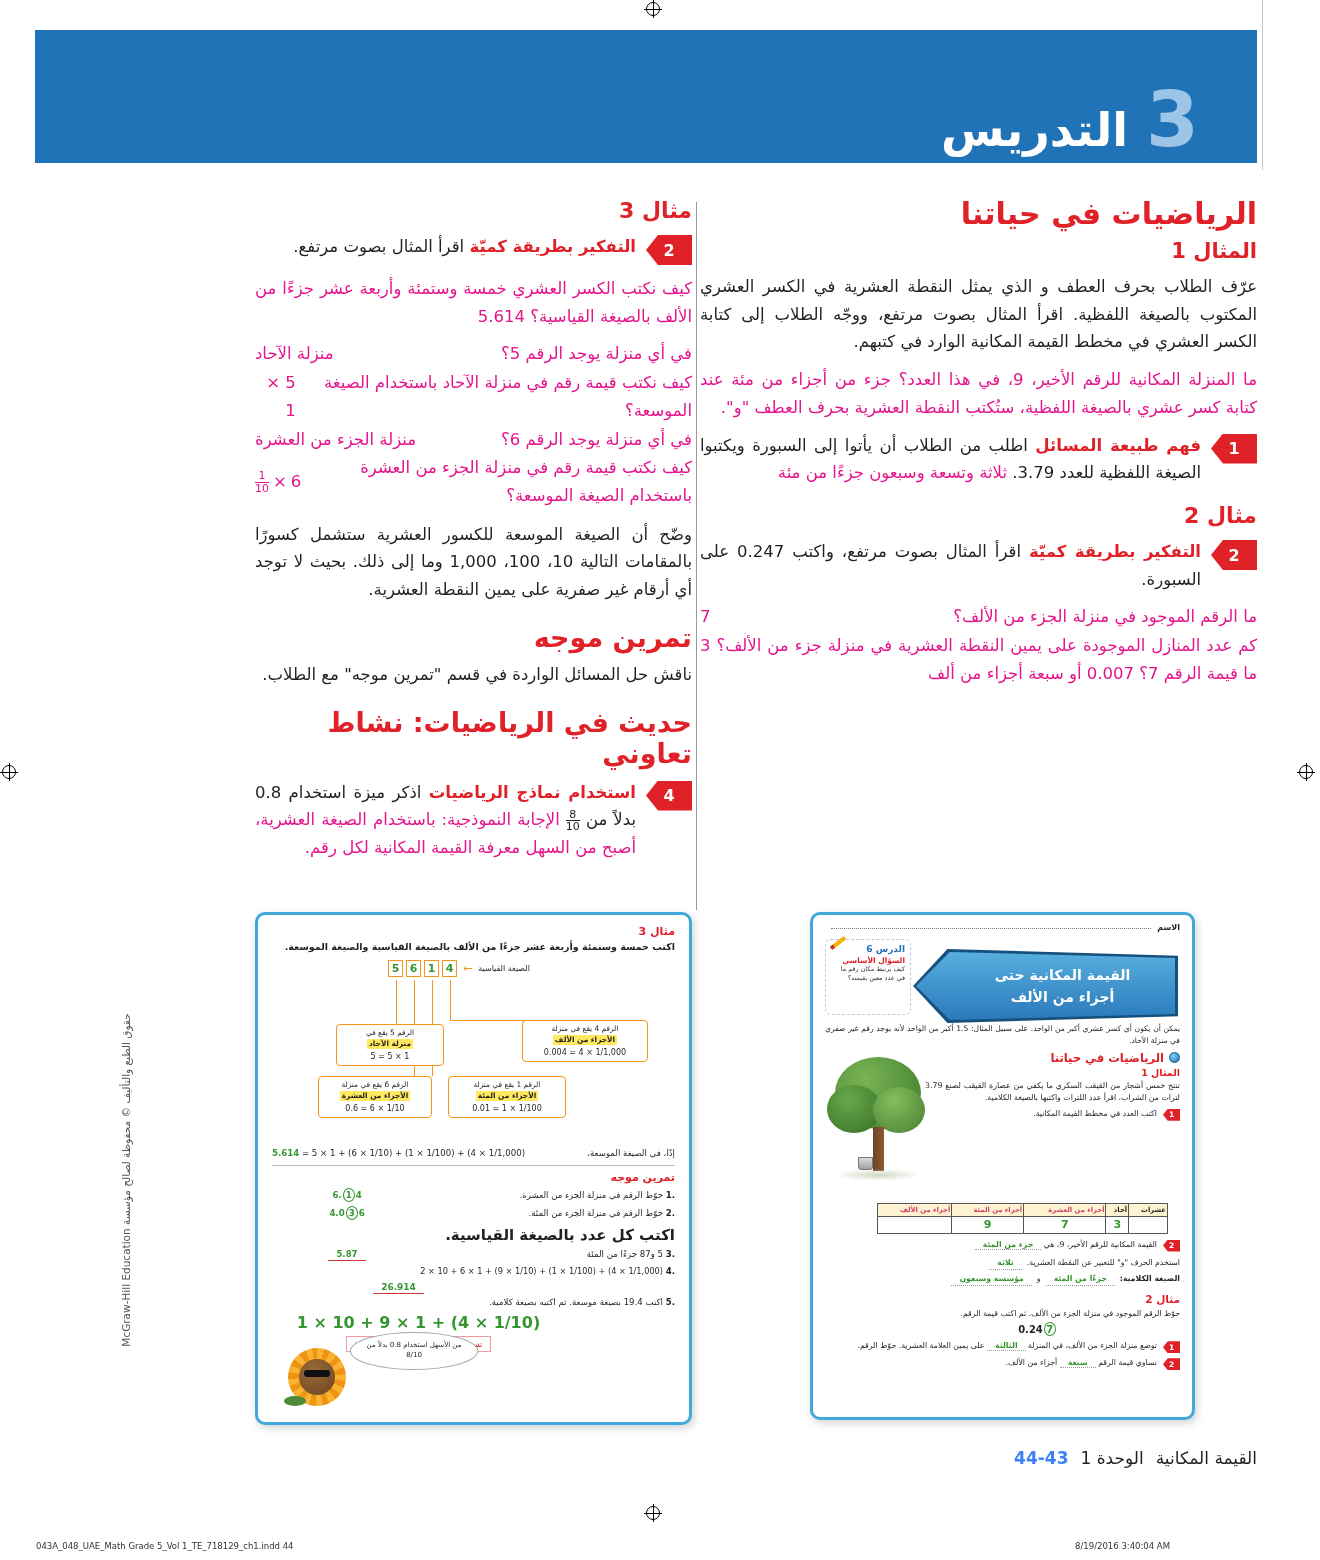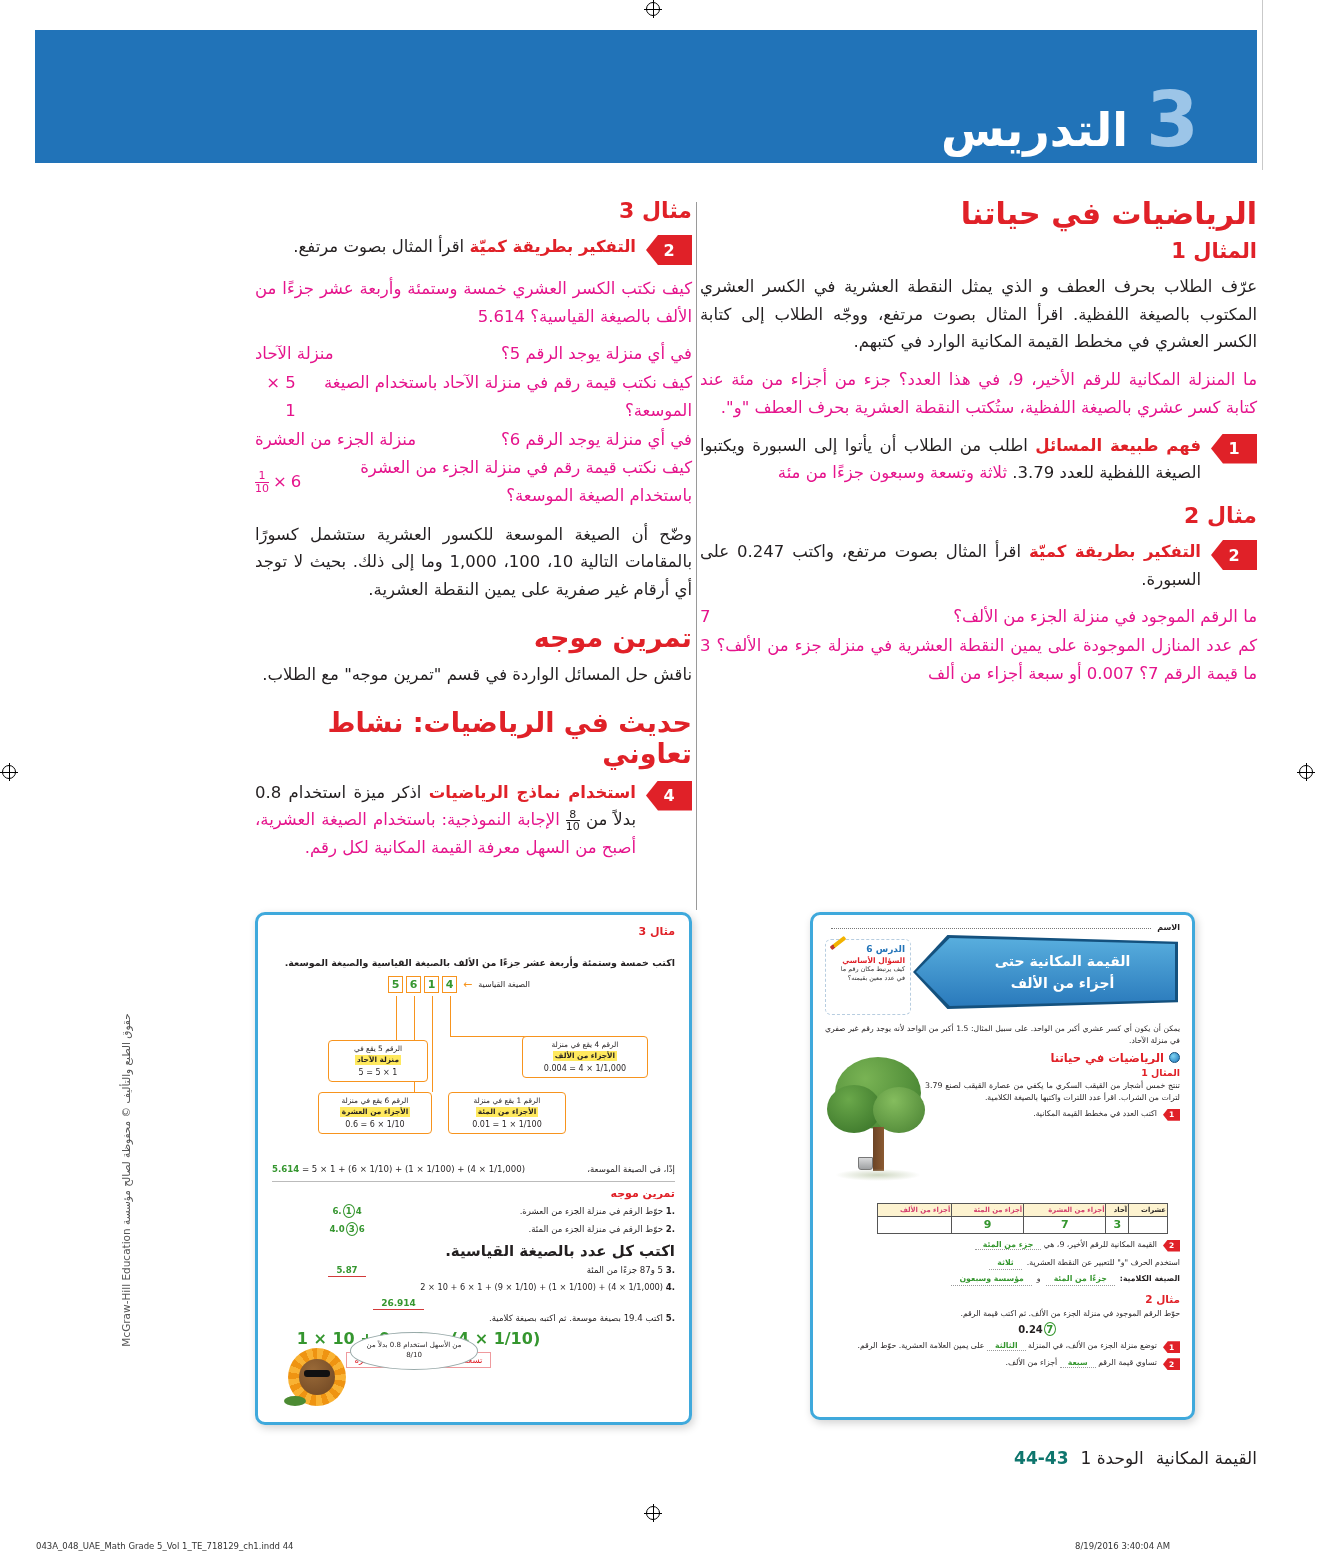--- a/index.html
+++ b/index.html
@@ -58,38 +58,38 @@
   
   .thumb{position:absolute;background:#fff;border:3px solid var(--ltblue);border-radius:10px;
          box-shadow:2px 3px 8px rgba(0,0,0,.18);direction:rtl;text-align:right;overflow:hidden}
   .green{color:var(--green);font-weight:bold}
   .circ{display:inline-flex;align-items:center;justify-content:center;min-width:12px;height:14px;
         border:1.3px solid var(--green);border-radius:50%;margin:0 1px;padding:0 1px;color:var(--green);font-weight:bold}
 
   
   .t-left{left:255px;top:912px;width:437px;height:513px;padding:10px 14px}
   .gt-ex3{color:var(--red);font-weight:bold;font-size:11px}
-  .gt-intro{font-weight:bold;font-size:9.5px;line-height:1.5;margin-top:18px}
+  .gt-intro{font-weight:bold;font-size:9.5px;line-height:1.5;margin-top:2px}
   .gt-diagram{position:relative;height:188px;margin-top:4px}
   .gt-digitrow{position:absolute;top:2px;left:116px;display:flex;gap:3px;direction:ltr;align-items:center}
   .gt-digit{width:15px;height:17px;border:1px solid var(--orange);color:var(--green);font-weight:bold;
             font-size:11px;display:flex;align-items:center;justify-content:center;background:#fff}
   .gt-dar{color:var(--orange);font-size:11px;margin:0 3px}
   .gt-stdlabel{font-size:8px;color:var(--ink)}
   .conn{position:absolute;background:var(--orange)}
   .c1{left:124px;top:22px;width:1px;height:44px}
   .c2{left:142px;top:22px;width:1px;height:96px}
   .c3{left:160px;top:22px;width:1px;height:96px}
   .c4{left:178px;top:22px;width:1px;height:40px}
   .c4h{left:178px;top:62px;width:96px;height:1px}
   .gt-box{position:absolute;border:1px solid var(--orange);border-radius:4px;background:#fff;
           font-size:7.4px;line-height:1.4;text-align:center;padding:3px 2px}
   .gt-box .hl{background:#ffe95e;display:inline-block;padding:0 2px;font-weight:bold}
   .gt-box .eq{font-size:8px;margin-top:2px;color:var(--ink)}
-  .b5{top:66px;left:56px;width:100px}
+  .b5{top:66px;left:64px;width:108px}
   .b4{top:62px;left:250px;width:126px}
   .b6{top:118px;left:46px;width:114px}
   .b1{top:118px;left:176px;width:118px}
   .gt-expanded{display:flex;justify-content:space-between;align-items:center;font-size:8.6px;margin-top:2px}
   .expand-eq{direction:ltr;unicode-bidi:isolate}
   .gt-rule{border-top:1px solid #bbb;margin:7px 0 5px}
   .gt-guided{color:var(--red);font-weight:bold;font-size:11px;margin-bottom:4px}
   .gt-exrow{display:flex;justify-content:space-between;font-size:8.6px;line-height:1.5;margin:4px 0;align-items:center}
   .gt-exrow .no{font-weight:bold}
   .gt-ans{width:150px;text-align:center;direction:ltr}
@@ -109,21 +109,21 @@
   .shades{position:absolute;left:20px;top:36px;width:26px;height:7px;background:#111;border-radius:3px}
   .leaf{position:absolute;left:0;top:62px;width:22px;height:10px;background:#4c8b33;border-radius:50%}
   .bubble{position:absolute;left:92px;bottom:52px;width:128px;border:1px solid #9aa;border-radius:50%;
           background:#fff;font-size:7px;line-height:1.4;text-align:center;padding:8px 10px}
 
   
   .t-right{left:810px;top:912px;width:385px;height:508px;padding:8px 12px;font-size:8px}
   .st-name{display:flex;align-items:flex-end;font-size:8px;font-weight:bold}
   .dotline{flex:1;border-bottom:1px dotted #777;margin:0 6px 3px}
   .st-top{position:relative;height:84px;margin-top:3px}
-  .st-banner-outer{position:absolute;left:88px;right:2px;top:0;height:74px;background:#14517e;
+  .st-banner-outer{position:absolute;left:88px;right:2px;top:14px;height:74px;background:#14517e;
                    clip-path:polygon(0 50%,13% 0,100% 9%,100% 91%,13% 100%)}
   .st-banner{position:absolute;inset:3px;background:linear-gradient(180deg,#58aede,#2a7abc);
              clip-path:polygon(0 50%,13% 0,100% 9%,100% 91%,13% 100%);
              display:flex;flex-direction:column;justify-content:center;align-items:center;
              padding-left:34px;color:#fff;font-weight:bold;font-size:14px;line-height:1.6;text-align:center}
   .st-lesson{position:absolute;left:0;top:4px;width:86px;height:76px;border:1px dashed #b7cde0;
              border-radius:6px;padding:4px 5px}
   .st-lesson .l1{color:var(--blue);font-weight:bold;font-size:9px}
   .st-lesson .l2{color:var(--red);font-weight:bold;font-size:7.5px;margin-top:2px}
   .st-lesson .l3{color:#333;font-size:6.4px;line-height:1.45}
@@ -155,21 +155,21 @@
   .pv th{border:1px solid #555;background:#fdf3d0;font-size:6.8px;padding:2px 1px;font-weight:bold;color:var(--ink)}
   .pv th.r{color:#d43f6e}
   .pv td{border:1px solid #555;height:17px;text-align:center;color:var(--green);font-weight:bold;font-size:11px}
   .bl{color:var(--green);font-weight:bold;border-bottom:1px dotted #999;padding:0 8px}
   .st-line{font-size:7.8px;line-height:1.7;margin:2px 0;display:flex;gap:5px;flex-wrap:wrap;align-items:baseline}
   .st-ex2head{color:var(--red);font-weight:bold;font-size:10.5px;margin:7px 0 2px}
   .st-circnum{direction:ltr;text-align:center;padding-left:70px;font-size:10px;font-weight:bold;margin:2px 0}
 
   
   .page-footer{position:absolute;right:63px;top:1448px;display:flex;gap:12px;font-size:17px;direction:ltr;align-items:baseline}
-  .pf-pages{font-weight:bold;color:#0f766e}
+  .pf-pages{font-weight:bold;color:#3b82f6}
   .pf-unit{font-weight:normal;color:var(--ink)}
   .pf-name{color:var(--ink)}
   .print-left{position:absolute;left:36px;top:1541px;font-size:8.5px;color:#333;direction:ltr}
   .print-right{position:absolute;right:150px;top:1541px;font-size:8.5px;color:#333;direction:ltr}
 </style>
 </head>
 <body>
 
 <div class="sheet">
 

